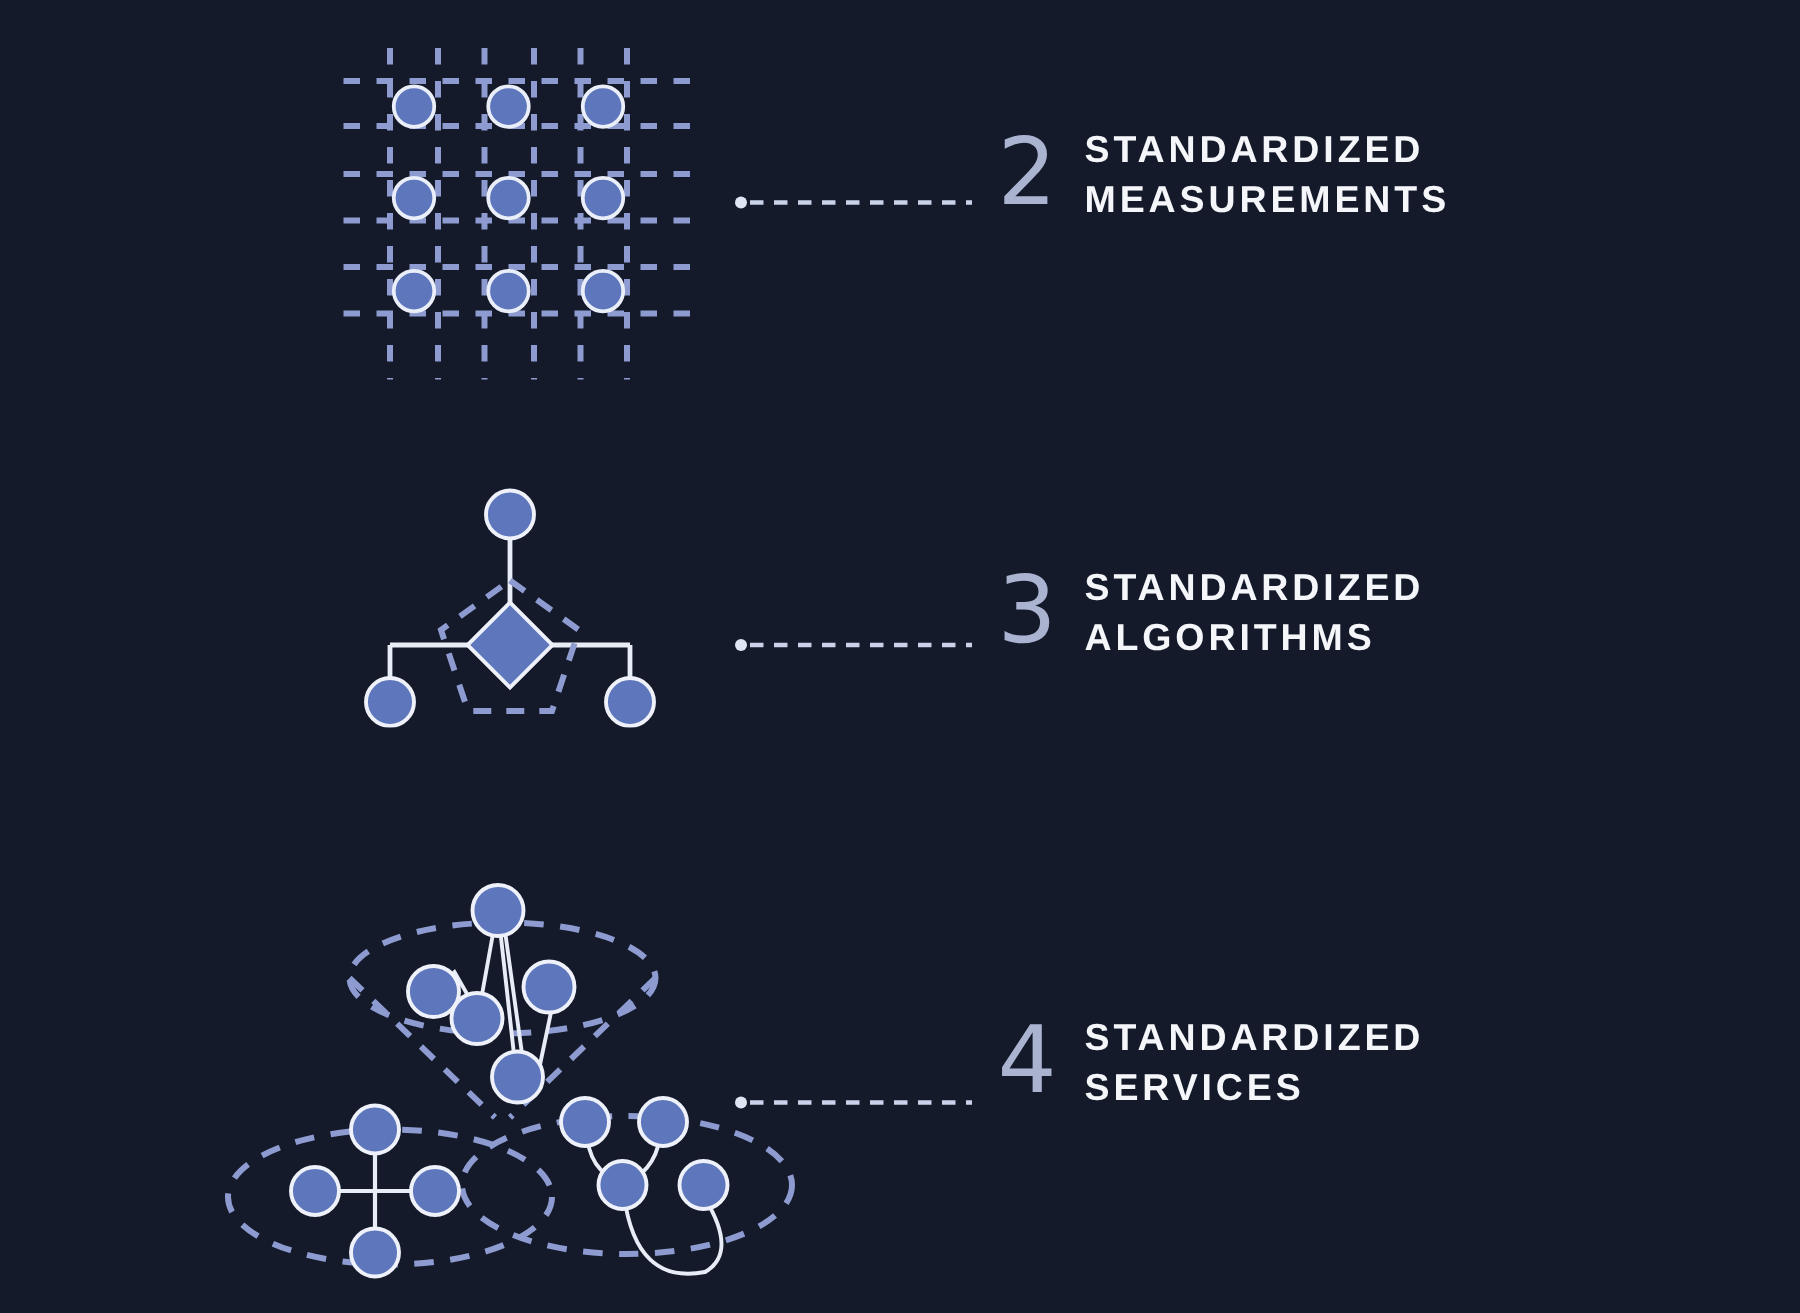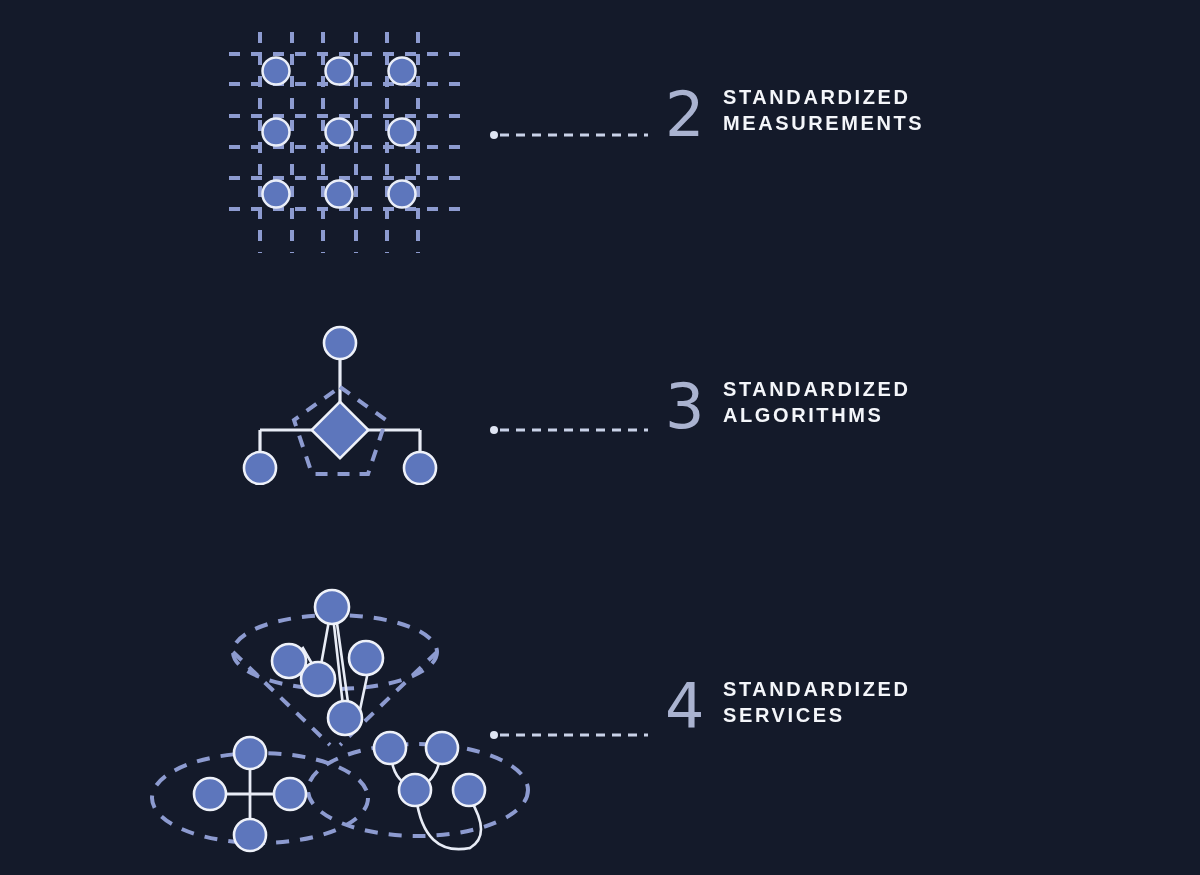--- a/index.html
+++ b/index.html
@@ -41,21 +41,21 @@
     letter-spacing: 0px;
     width: 58px;
     text-align: left;
     flex: 0 0 auto;
     -webkit-font-smoothing: antialiased;
   }
   .caption {
     color: #f4f6fa;
     font-family: "Liberation Sans", sans-serif;
     font-weight: bold;
-    font-size: 20px;
+    font-size: 25px;
     line-height: 1.32;
     letter-spacing: 2.6px;
     text-transform: uppercase;
     white-space: pre-line;
     flex: 1 1 auto;
   }
 </style>
 </head>
 <body>
 

